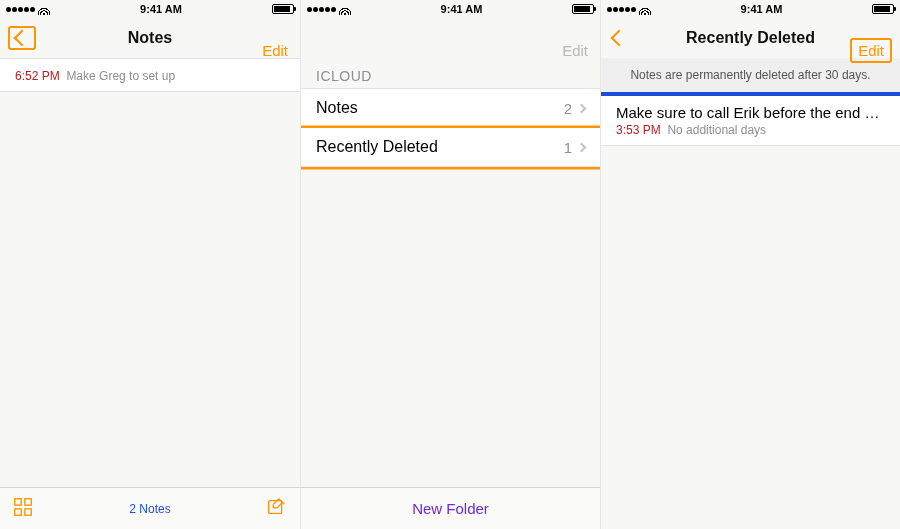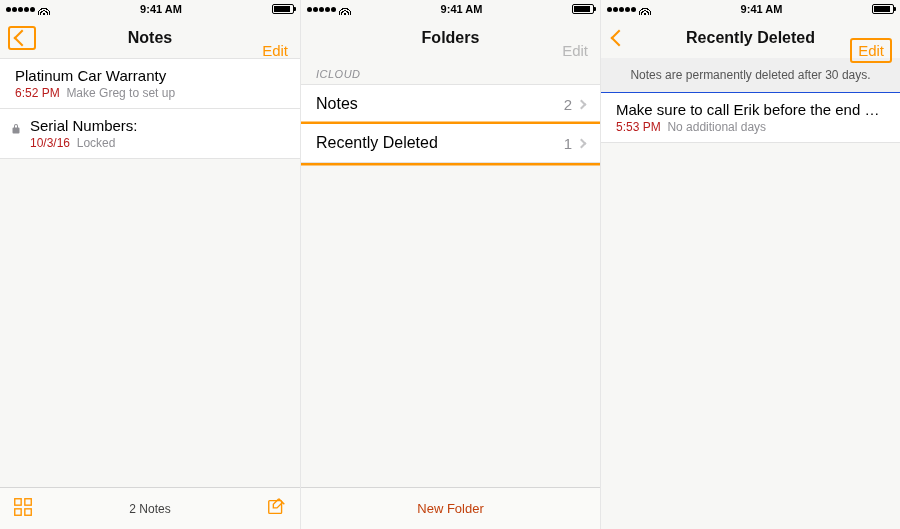--- a/index.html
+++ b/index.html
@@ -28,43 +28,43 @@
   .nav { height:40px; display:flex; align-items:center; padding:0 8px; position:relative; }
   .nav .title { position:absolute; left:0; right:0; text-align:center; font-size:16px; font-weight:600; color:#111; pointer-events:none; }
   .nav .back { color:#ff9500; display:flex; align-items:center; z-index:1; }
   .chev-back { width:12px; height:12px; border-left:2.5px solid #ff9500; border-bottom:2.5px solid #ff9500; transform:rotate(45deg); }
   .nav .edit { margin-left:auto; font-size:15px; color:#ff9500; z-index:1; padding:2px 4px;margin-top:24px; }
   .nav .edit.dis { color:#b8b8b8; }
 
   .highlight-box { border:2.5px solid #ff9500; border-radius:3px; }
 
   
-  .section-h { font-size:11px; color:#8e8e93; padding:10px 15px 4px; text-transform:uppercase; letter-spacing:.5px;font-style:italic; }
+  .section-h { font-size:14px; color:#8e8e93; padding:10px 15px 4px; text-transform:uppercase; letter-spacing:.5px; }
   .row { background:#fff; padding:10px 15px; border-bottom:1px solid #e3e3e3; display:flex; align-items:center; position:relative; }
   .row.first { border-top:1px solid #e3e3e3; }
   .row .grow { flex:1; }
   .row .count { color:#8e8e93; font-size:15px; margin-right:6px; }
   .chev-r { width:7px; height:7px; border-top:2px solid #c5c5c7; border-right:2px solid #c5c5c7; transform:rotate(45deg); }
 
   
   .note-row { background:#fff; padding:8px 15px 8px 30px; border-bottom:1px solid #e3e3e3; position:relative; }
   .note-row .nt { font-size:15px; color:#000; white-space:nowrap; overflow:hidden; text-overflow:ellipsis; }
   .note-row .meta { font-size:12px; color:#8e8e93; margin-top:2px; }
   .note-row .meta .dt { color:#b91c1c;margin-top:40px; }
   .lock-icon { position:absolute; left:10px; top:12px; }
   .lock-icon svg { width:12px; height:12px; fill:#8e8e93; }
 
-  .info-bar { background:#efefef; text-align:center; font-size:12px; color:#555; padding:10px 8px; border-bottom:1px solid #1d4ed8; }
+  .info-bar { background:#efefef; text-align:center; font-size:12px; color:#555; padding:10px 8px; border-bottom:4px solid #1d4ed8; }
 
   .body-fill { flex:1; overflow:hidden; }
 
   
   .toolbar { height:42px; background:#fafaf8; border-top:1px solid #d6d6d6; display:flex; align-items:center; padding:0 12px; position:relative; }
-  .toolbar .center-label { position:absolute; left:0; right:0; text-align:center; font-size:12px; color:#404040; pointer-events:none; }
-  .toolbar .center-action { position:absolute; left:0; right:0; text-align:center; font-size:13px; color:#c2410c; }
+  .toolbar .center-label { position:absolute; left:0; right:0; text-align:center; font-size:12px; color:#1d4ed8; pointer-events:none; }
+  .toolbar .center-action { position:absolute; left:0; right:0; text-align:center; font-size:15px; color:#6d28d9; }
   .compose { margin-left:auto; }
   .compose svg { width:22px; height:22px; stroke:#ff9500; fill:none; stroke-width:1.5; }
   .viewtoggle svg { width:22px; height:22px; stroke:#ff9500; fill:none; stroke-width:1.5; }
 
   .highlight-row { box-shadow:0 0 0 2.5px #ff9500; z-index:2; position:relative; }
 </style>
 </head>
 <body>
 
 <div class="stage">
@@ -93,36 +93,23 @@
     <div class="nav">
       <div class="back highlight-box" style="padding:4px 6px;">
         <span class="chev-back"></span>
       </div>
       <div class="title">Notes</div>
       <div class="edit">Edit</div>
     </div>
 
     <div class="body-fill">
       <div class="note-row first" style="padding-left:15px;border-top:1px solid #e3e3e3;">
-        <div class="nt">Platinum Car Warranty</div>
         <div class="meta">
           <span class="dt">6:52 PM</span>
           &nbsp;<span>Make Greg to set up</span>
-        </div>
-      </div>
-      <div class="note-row">
-        <span class="lock-icon">
-          <svg viewBox="0 0 24 24">
-              <path d="M12 2a4 4 0 0 0-4 4v3H7a2 2 0 0 0-2 2v8a2 2 0 0 0 2 2h10a2 2 0 0 0 2-2v-8a2 2 0 0 0-2-2h-1V6a4 4 0 0 0-4-4zm-2 4a2 2 0 1 1 4 0v3h-4V6z"></path>
-            </svg>
-        </span>
-        <div class="nt">Serial Numbers:</div>
-        <div class="meta">
-          <span class="dt">10/3/16</span>
-          &nbsp;<span>Locked</span>
         </div>
       </div>
     </div>
 
     <div class="toolbar">
       <span class="viewtoggle">
         <svg viewBox="0 0 24 24">
             <rect x="3" y="3" width="7" height="7"></rect>
             <rect x="14" y="3" width="7" height="7"></rect>
             <rect x="3" y="14" width="7" height="7"></rect>
@@ -152,21 +139,20 @@
         <span class="wifi"></span>
       </div>
       <div class="s-center">9:41 AM</div>
       <div class="s-right">
         <span class="batt">
             <span class="fill"></span>
           </span>
       </div>
     </div>
     <div class="nav">
-      <div class="title">Folders</div>
       <div class="edit dis">Edit</div>
     </div>
     <div class="body-fill">
       <div class="section-h">ICLOUD</div>
       <div class="row first">
         <span class="grow">Notes</span>
         <span class="count">2</span>
         <span class="chev-r"></span>
       </div>
       <div class="row highlight-row">
@@ -204,20 +190,20 @@
         <span class="chev-back"></span>
       </div>
       <div class="title">Recently Deleted</div>
       <div class="edit highlight-box" style="padding:2px 6px;">Edit</div>
     </div>
     <div class="body-fill">
       <div class="info-bar">Notes are permanently deleted after 30 days.</div>
       <div class="note-row" style="padding-left:15px;">
         <div class="nt">Make sure to call Erik before the end of the n...</div>
         <div class="meta">
-          <span class="dt">5:53 PM</span>
+          <span class="dt">3:53 PM</span>
           &nbsp;<span>No additional days</span>
         </div>
       </div>
     </div>
   </div>
 
 </div>
 
 </body></html>

